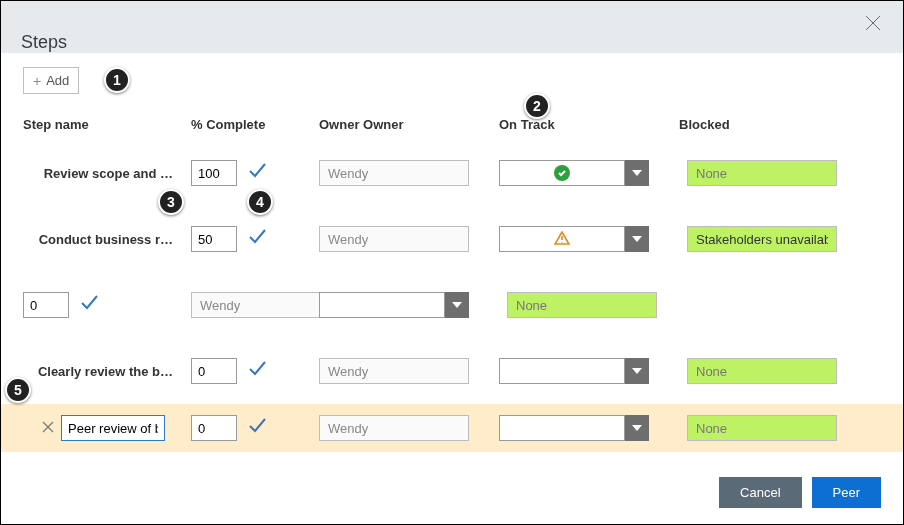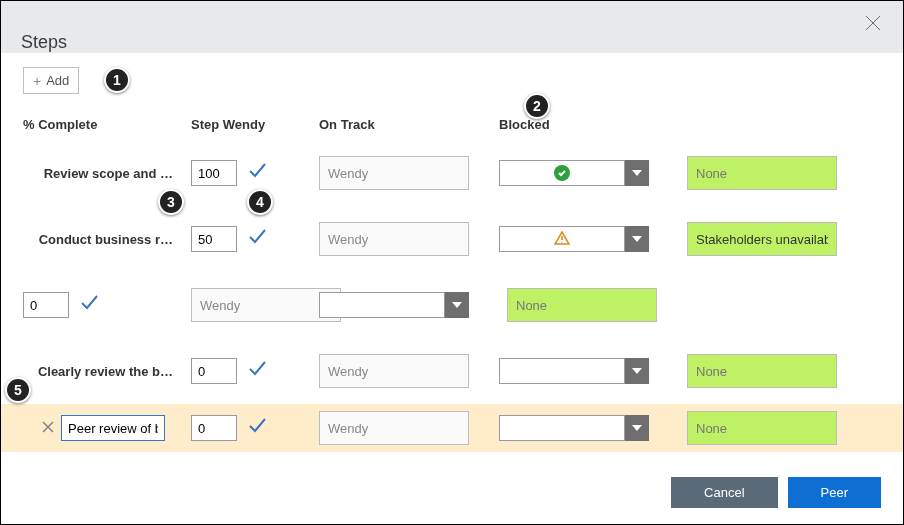--- a/index.html
+++ b/index.html
@@ -95,21 +95,21 @@
     padding: 0 6px;
     font-size: 13px;
   }
   .check-icon svg { width: 20px; height: 20px; }
   .check-icon path { stroke: #3976c2; stroke-width: 2; fill: none; }
 
   .owner-input, .blocked-input {
     width: 150px;
     height: 26px;
     border: 1px solid #bdbdbd;
-    padding: 16px 8px;
+    padding: 8px 8px;
     font-size: 13px;
     background: #fafafa;
     color: #888;
   }
   .blocked-input { background:#bef264; color:#333;margin-left:8px; }
   .blocked-input.none { color:#777; }
 
   .track-select {
     display: flex;
     width: 150px;
@@ -166,21 +166,21 @@
 
   .footer {
     position: absolute;
     right: 22px;
     bottom: 16px;
     display: flex;
     gap: 10px;
   }
   .btn {
     border: 1px solid transparent;
-    padding: 7px 32px;
+    padding: 7px 20px;
     font-size: 13px;
     cursor: pointer;
   }
   .btn-cancel { background:#5a6a76; color:#fff; }
   .btn-save { background:#0e6fd2; color:#fff; }
 
   .callout {
     position: absolute;
     width: 26px; height: 26px;
     border-radius: 50%;
@@ -208,22 +208,23 @@
 
 <div class="content">
 
   <button class="add-btn">
     <span class="plus">+</span>
     <span>Add</span>
   </button>
 
   
   <div class="grid-head">
+    <div>Step name</div>
     <div>% Complete</div>
-    <div>Step Wendy</div>
+    <div>Owner Owner</div>
     <div>On Track</div>
     <div>Blocked</div>
   </div>
 
   
   <div class="row">
     <div class="step-label">Review scope and …</div>
     <div class="pct-cell">
       <input class="pct-input" value="100" style="">
       <span class="check-icon">

